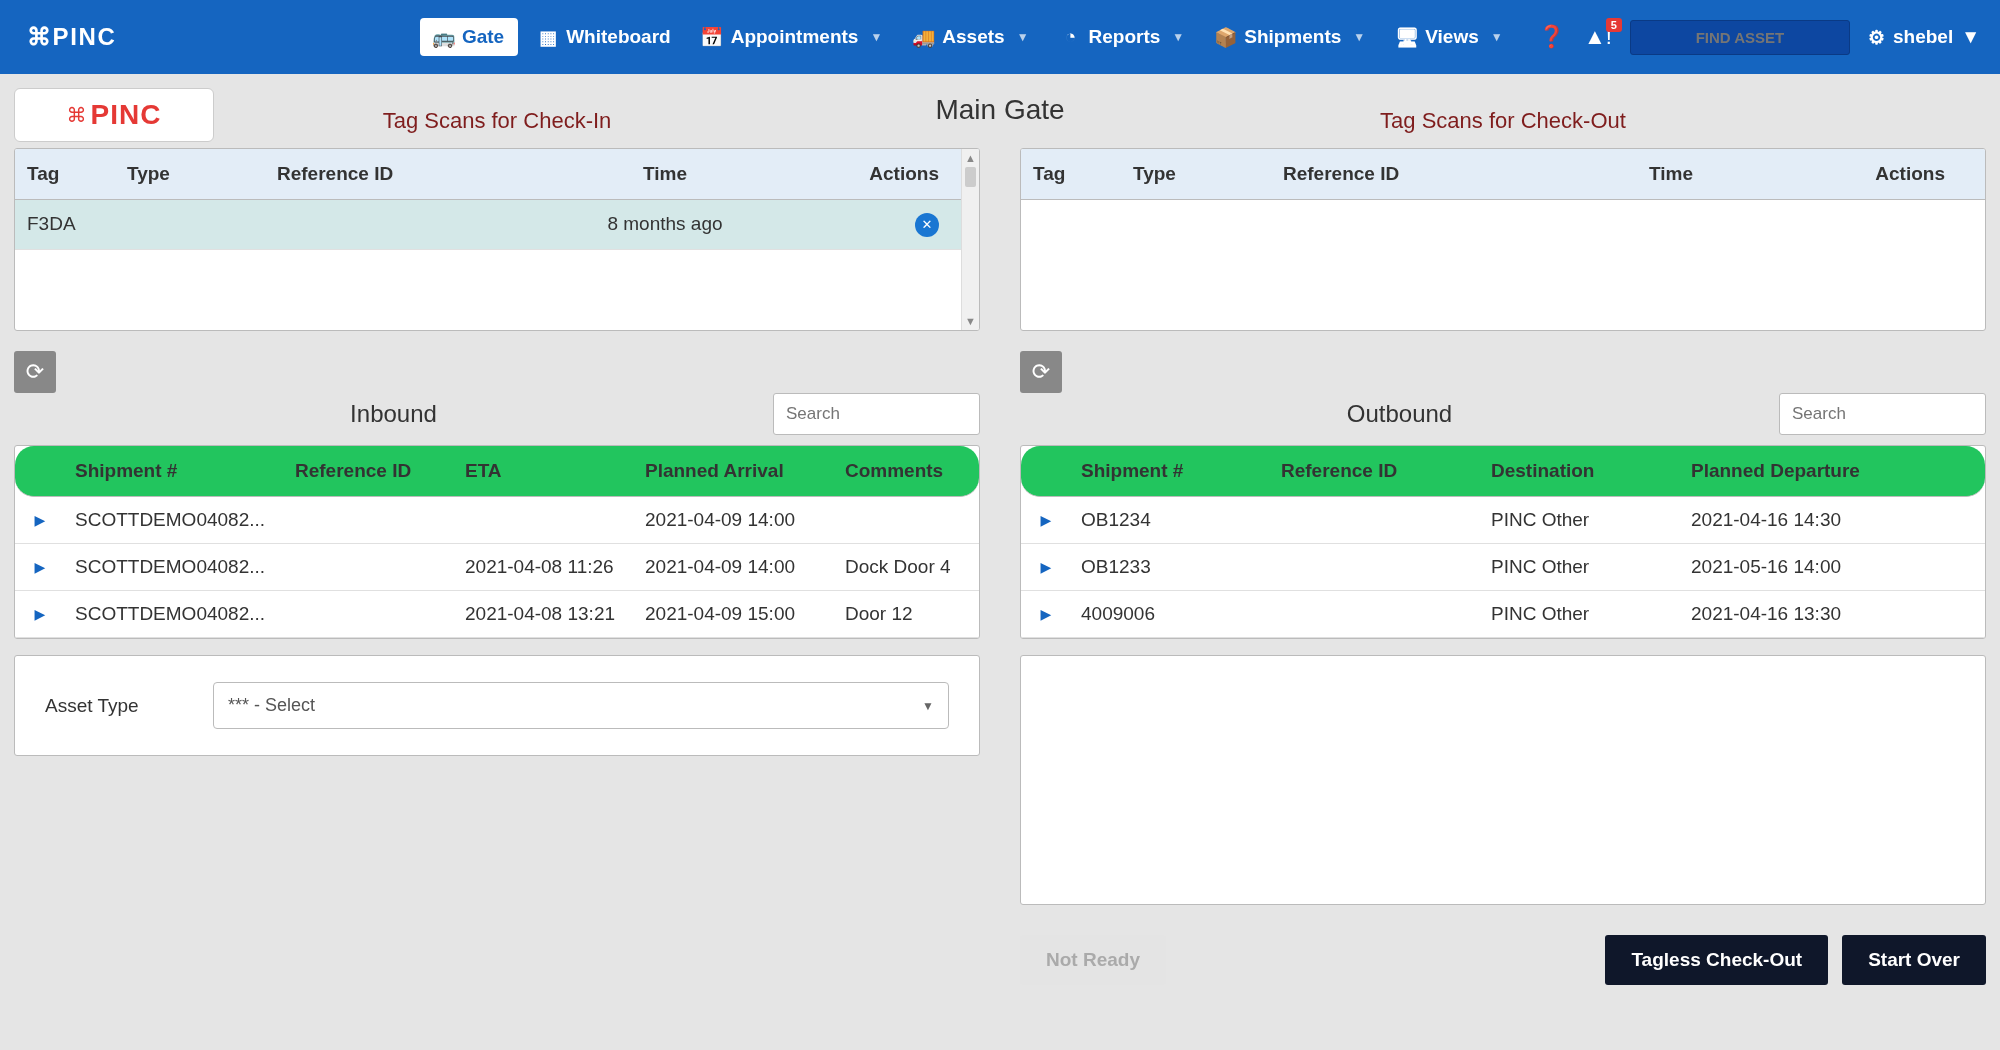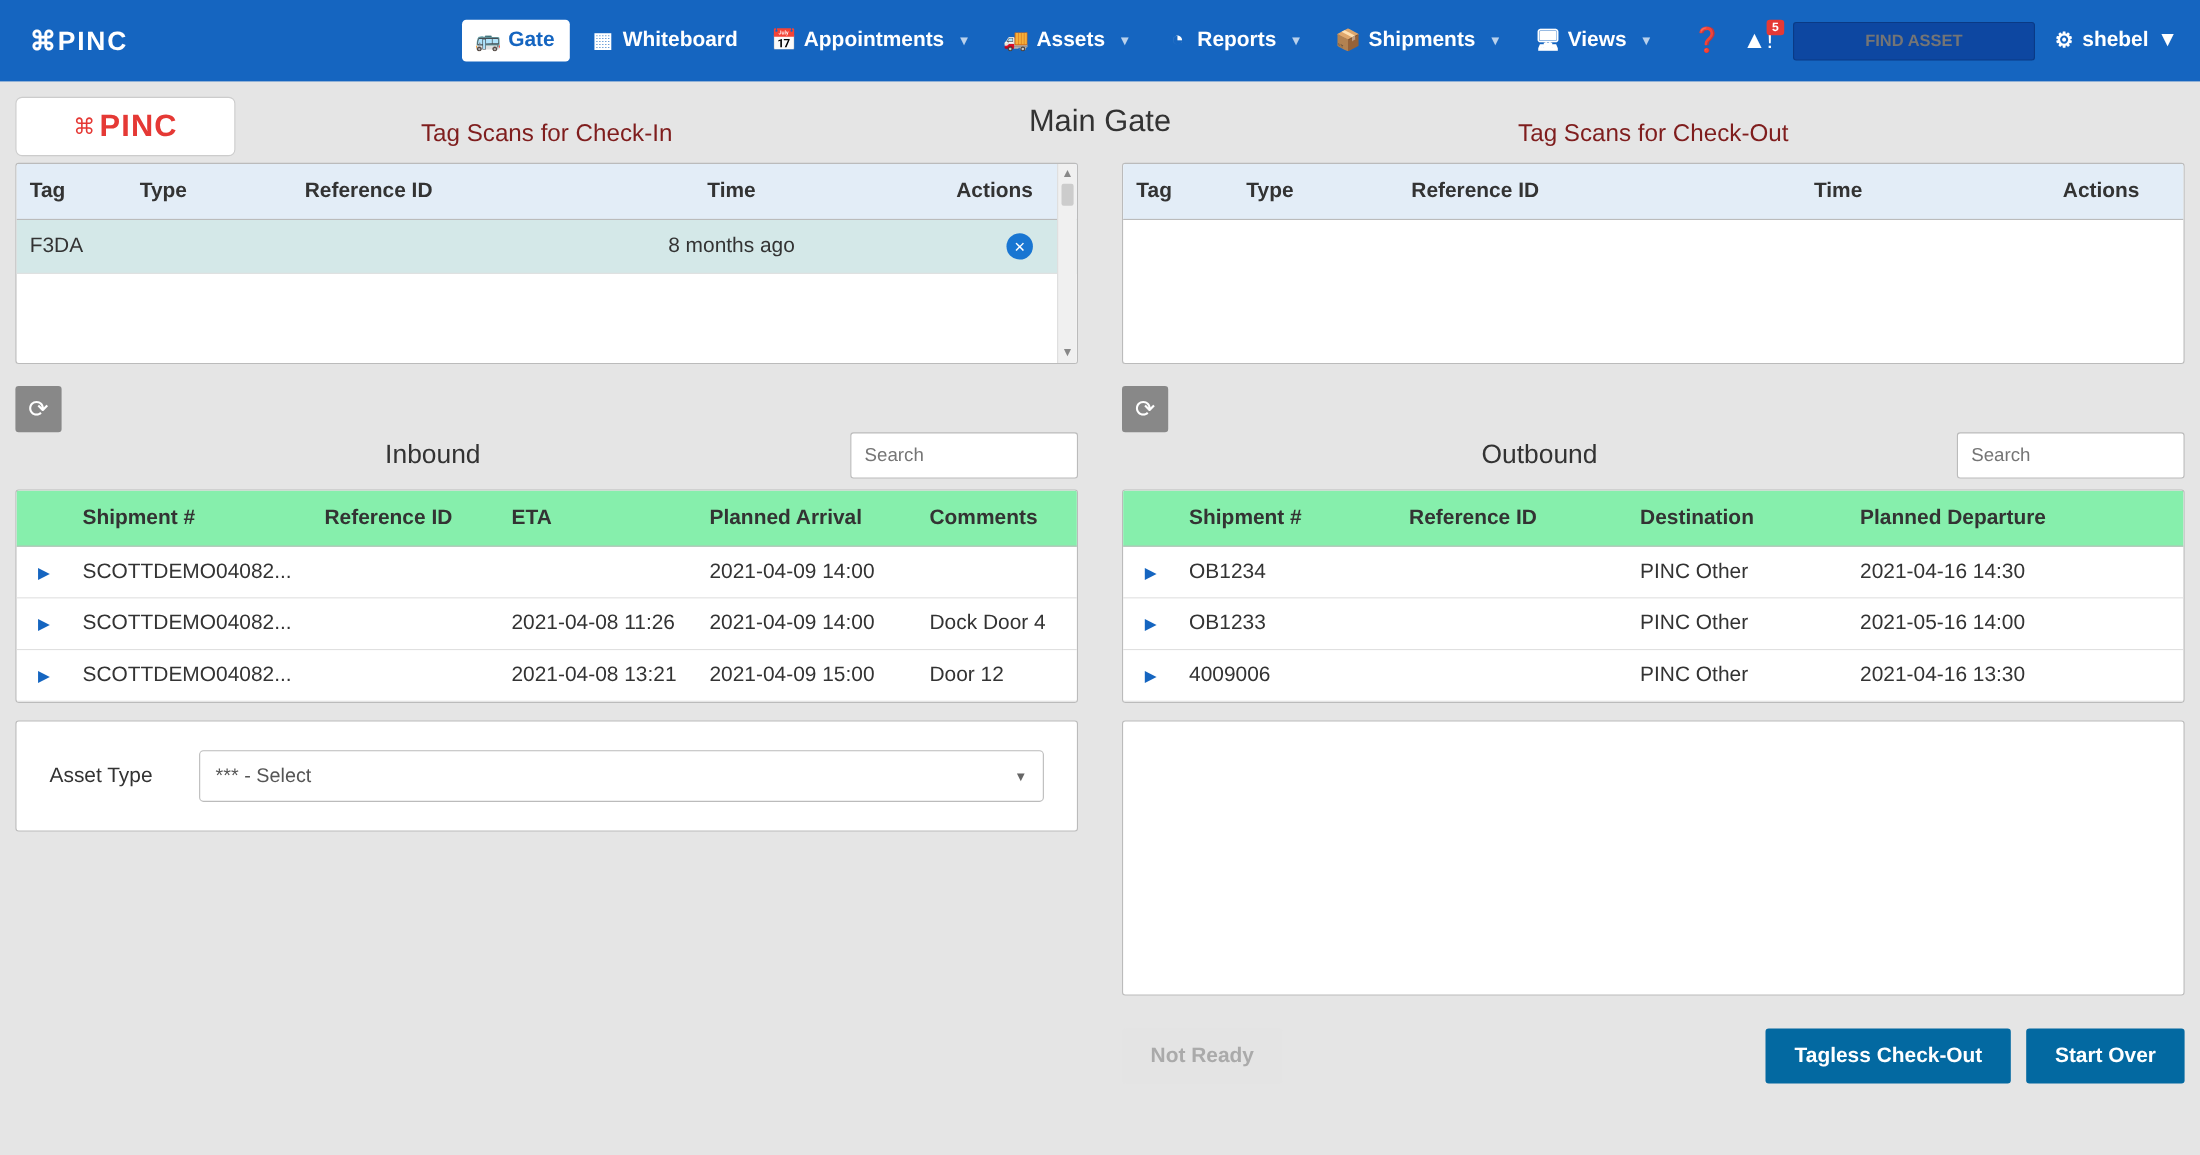--- a/index.html
+++ b/index.html
@@ -51,52 +51,52 @@
 .checkin .col-actions { flex: 1; text-align: right; padding-right: 40px; }
 
 
 .lower-row { display: grid; grid-template-columns: 1fr 1fr; gap: 40px; margin-top: 20px; }
 .refresh-btn { width: 42px; height: 42px; background: #888; border-radius: 3px; display: inline-flex; align-items: center; justify-content: center; color: #fff; cursor: pointer; font-size: 22px; }
 .sub-header-row { display: flex; align-items: center; margin-bottom: 10px; }
 .sub-title { flex: 1; text-align: center; font-size: 24px; color: #333; font-weight: normal; }
 .search-input { width: 207px; padding: 10px 12px; border: 1px solid #bbb; border-radius: 3px; font-size: 17px; background: #fff; }
 
 
-.shipment-table .ship-header { display: flex; background: #86efac; border-bottom: 1px solid #bbb; }
+.shipment-table .ship-header { display: flex; background: #22c55e; border-bottom: 1px solid #bbb; border-radius: 19px; }
 .shipment-table .sh-th { padding: 14px 10px; font-weight: bold; font-size: 19px; }
 .shipment-table .ship-row { display: flex; border-bottom: 1px solid #e0e0e0; align-items: center; }
 .shipment-table .sh-td { padding: 12px 10px; font-size: 19px; color: #333; }
 .expand-arrow { width: 40px; display: flex; align-items: center; justify-content: center; color: #1565c0; cursor: pointer; font-size: 14px; }
 
 .inbound-table .c1 { width: 50px; }
 .inbound-table .c2 { width: 220px; }
 .inbound-table .c3 { width: 170px; }
 .inbound-table .c4 { width: 180px; }
 .inbound-table .c5 { width: 200px; }
 .inbound-table .c6 { flex: 1; }
 
 .outbound-table .c1 { width: 50px; }
 .outbound-table .c2 { width: 200px; }
 .outbound-table .c3 { width: 210px; }
 .outbound-table .c4 { width: 200px; }
 .outbound-table .c5 { flex: 1; }
 
 
-.asset-type-box { background: #fff; border: 1px solid #bbb; border-radius: 3px; padding: 26px 30px; margin-top: 16px; display: flex; align-items: center; gap: 16px; }
+.asset-type-box { background: #fff; border: 1px solid #bbb; border-radius: 3px; padding: 26px 30px; margin-top: 16px; display: flex; align-items: center; gap: 48px; }
 .asset-type-box label { font-size: 19px; color: #333; width: 120px; }
 .select-wrap { flex: 1; position: relative; }
 .select-box { width: 100%; border: 1px solid #bbb; border-radius: 4px; padding: 12px 14px; font-size: 18px; color: #555; background: #fff; cursor: pointer; display: flex; justify-content: space-between; align-items: center; }
 
 .empty-box { background: #fff; border: 1px solid #bbb; border-radius: 3px; height: 250px; margin-top: 16px; }
 
 
 .footer-btns { display: flex; gap: 14px; justify-content: flex-end; margin-top: 30px; align-items: center; }
 .btn { padding: 14px 26px; border-radius: 3px; font-size: 19px; font-weight: bold; cursor: pointer; border: none; }
 .btn-disabled { background: #e4e4e4; color: #aaa; cursor: not-allowed; margin-right: auto; margin-left: 0; }
-.btn-gray { background: #0369a1; color: #fff; }
+.btn-gray { background: #0f172a; color: #fff; }
 
 .checkout-table .table-body { min-height: 130px; }
 </style>
 </head>
 <body>
 
 <div class="navbar">
   <div class="navbar-logo">
     <svg viewBox="0 0 120 40" width="110">
         <text x="0" y="30" fill="#fff" font-family="Arial" font-weight="bold" font-size="30">⌘PINC</text>

